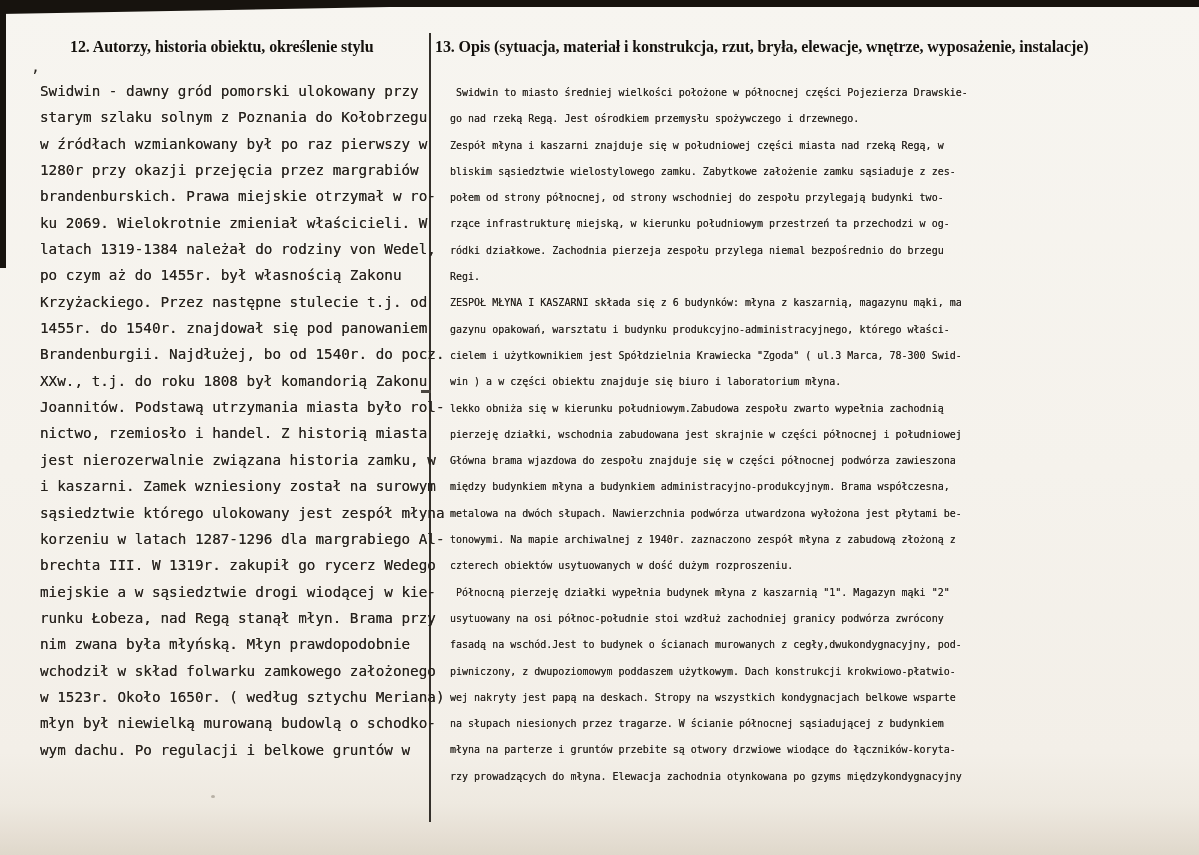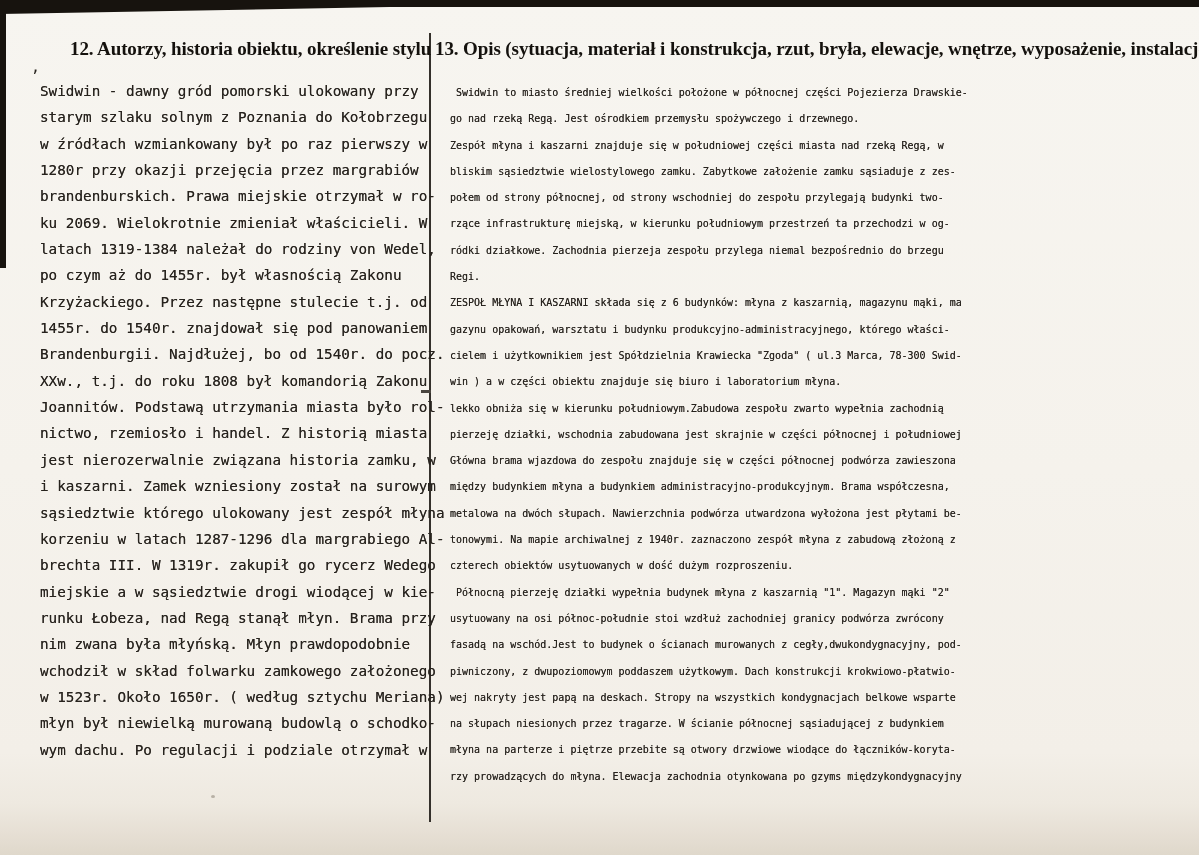--- a/index.html
+++ b/index.html
@@ -17,21 +17,21 @@
     clip-path:polygon(0 0,100% 0,100% 45%,0 100%);}
   .edge-left{position:absolute;left:0;top:0;width:6px;height:268px;background:#17130e;}
   .divider{position:absolute;left:429px;top:33px;width:2px;height:789px;background:#34302b;}
   .artifact-tick{position:absolute;left:421px;top:390px;width:10px;height:3px;background:#4a453f;}
   .speckle{position:absolute;left:211px;top:795px;width:4px;height:3px;background:#b7b0a5;border-radius:50%;}
 
   
   .form-heading{
     position:absolute;
     font-family:"Liberation Serif",serif;
-    font-size:19px;font-weight:600;color:#14110d;
+    font-size:16px;font-weight:600;color:#14110d;
     letter-spacing:-0.1px;white-space:nowrap;text-align:center;
   }
   .heading-12{left:70px;top:38px;}
   .heading-13{left:435px;top:38px;}
 
   
   .tw-col{position:absolute;color:#26221d;text-shadow:0 0 0.5px rgba(35,30,25,0.7);}
   .tw-col .tw-line{white-space:pre;}
   .col-left{left:40px;top:78px;width:404px;font-size:14.3px;line-height:26.35px;}
   .col-right{left:450px;top:80px;width:740px;font-size:10px;line-height:26.3px;}
@@ -78,21 +78,21 @@
       <div class="tw-line">i kaszarni. Zamek wzniesiony został na surowym</div>
       <div class="tw-line">sąsiedztwie którego ulokowany jest zespół młyna</div>
       <div class="tw-line">korzeniu w latach 1287-1296 dla margrabiego Al-</div>
       <div class="tw-line">brechta III. W 1319r. zakupił go rycerz Wedego</div>
       <div class="tw-line">miejskie a w sąsiedztwie drogi wiodącej w kie-</div>
       <div class="tw-line">runku Łobeza, nad Regą stanął młyn. Brama przy</div>
       <div class="tw-line">nim zwana była młyńską. Młyn prawdopodobnie</div>
       <div class="tw-line">wchodził w skład folwarku zamkowego założonego</div>
       <div class="tw-line">w 1523r. Około 1650r. ( według sztychu Meriana)</div>
       <div class="tw-line">młyn był niewielką murowaną budowlą o schodko-</div>
-      <div class="tw-line">wym dachu. Po regulacji i podziale otrzymał w</div>
+      <div class="tw-line">wym dachu. Po regulacji i belkowe gruntów w</div>
     </div>
 
   <div class="tw-col col-right">
 
   <div class="tw-line"> Swidwin to miasto średniej wielkości położone w północnej części Pojezierza Drawskie-</div>
       <div class="tw-line">go nad rzeką Regą. Jest ośrodkiem przemysłu spożywczego i drzewnego.</div>
       <div class="tw-line">Zespół młyna i kaszarni znajduje się w południowej części miasta nad rzeką Regą, w</div>
       <div class="tw-line">bliskim sąsiedztwie wielostylowego zamku. Zabytkowe założenie zamku sąsiaduje z zes-</div>
       <div class="tw-line">połem od strony północnej, od strony wschodniej do zespołu przylegają budynki two-</div>
       <div class="tw-line">rzące infrastrukturę miejską, w kierunku południowym przestrzeń ta przechodzi w og-</div>
@@ -108,17 +108,17 @@
       <div class="tw-line">między budynkiem młyna a budynkiem administracyjno-produkcyjnym. Brama współczesna,</div>
       <div class="tw-line">metalowa na dwóch słupach. Nawierzchnia podwórza utwardzona wyłożona jest płytami be-</div>
       <div class="tw-line">tonowymi. Na mapie archiwalnej z 1940r. zaznaczono zespół młyna z zabudową złożoną z</div>
       <div class="tw-line">czterech obiektów usytuowanych w dość dużym rozproszeniu.</div>
       <div class="tw-line"> Północną pierzeję działki wypełnia budynek młyna z kaszarnią "1". Magazyn mąki "2"</div>
       <div class="tw-line">usytuowany na osi północ-południe stoi wzdłuż zachodniej granicy podwórza zwrócony</div>
       <div class="tw-line">fasadą na wschód.Jest to budynek o ścianach murowanych z cegły,dwukondygnacyjny, pod-</div>
       <div class="tw-line">piwniczony, z dwupoziomowym poddaszem użytkowym. Dach konstrukcji krokwiowo-płatwio-</div>
       <div class="tw-line">wej nakryty jest papą na deskach. Stropy na wszystkich kondygnacjach belkowe wsparte</div>
       <div class="tw-line">na słupach niesionych przez tragarze. W ścianie północnej sąsiadującej z budynkiem</div>
-      <div class="tw-line">młyna na parterze i piętrze przebite są otwory drzwiowe wiodące do łączników-koryta-</div>
+      <div class="tw-line">młyna na parterze i gruntów przebite są otwory drzwiowe wiodące do łączników-koryta-</div>
       <div class="tw-line">rzy prowadzących do młyna. Elewacja zachodnia otynkowana po gzyms międzykondygnacyjny</div>
     </div>
 
 </div>
 
 </body></html>

